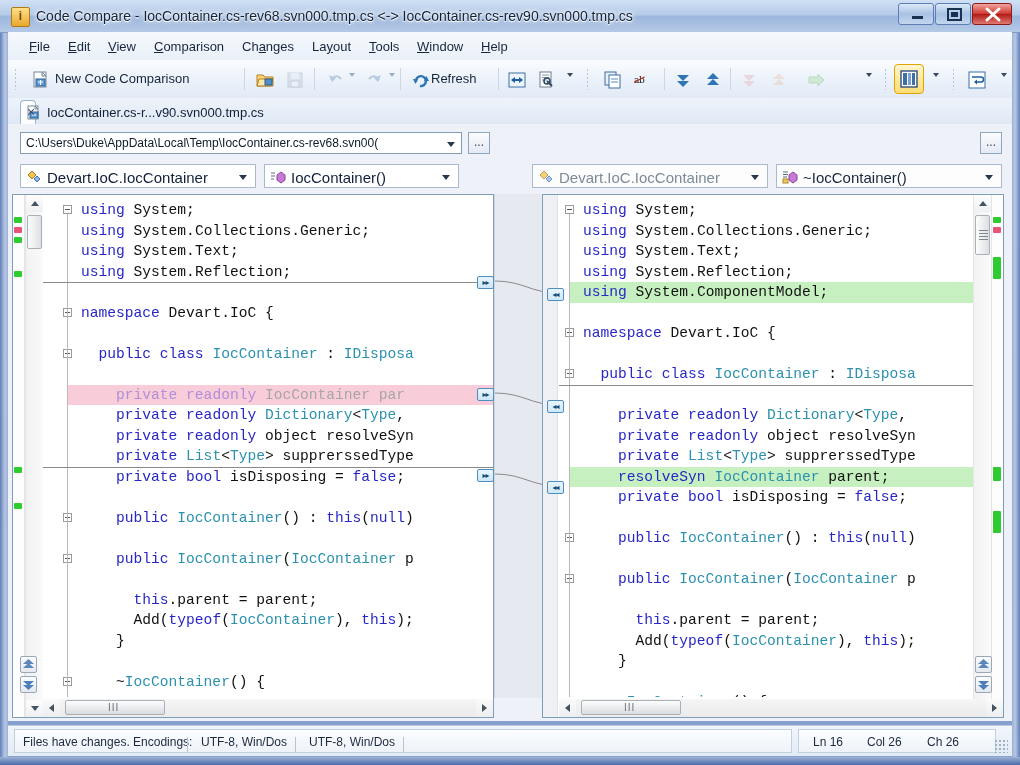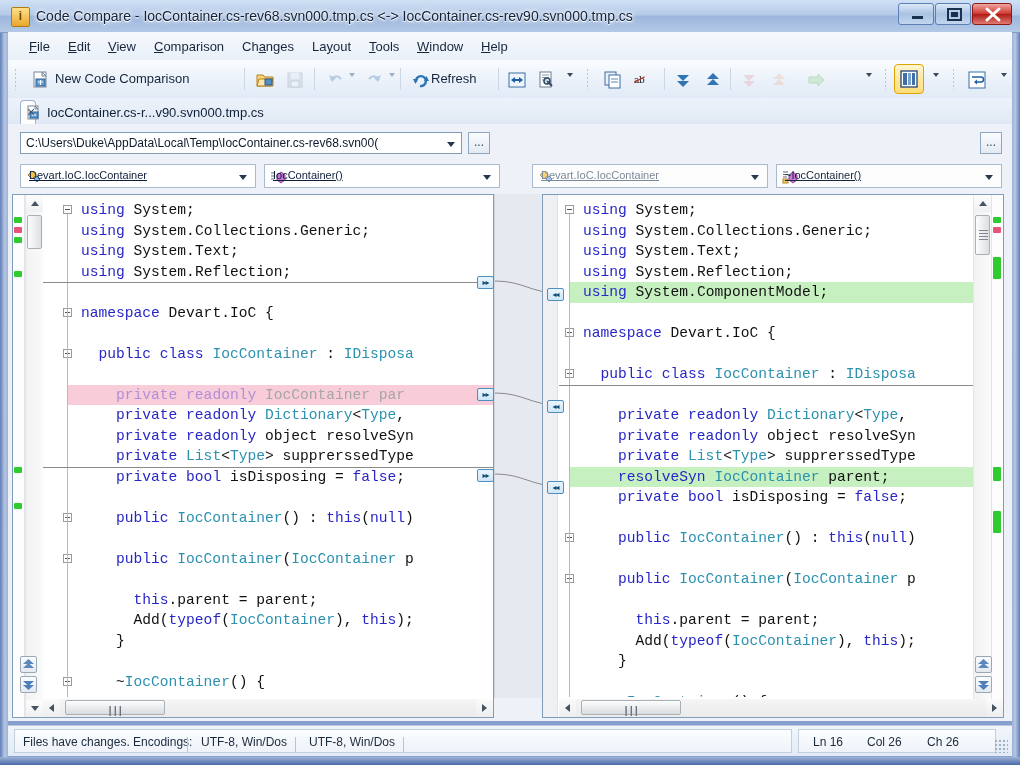--- a/index.html
+++ b/index.html
@@ -117,21 +117,21 @@
   .path-ell{position:absolute;top:0;width:22px;height:22px;box-sizing:border-box;
     background:linear-gradient(180deg,#fbfcfe,#e3eaf3);border:1px solid #8fa6bf;
     font-size:12px;color:#36465e;text-align:center;line-height:19px;cursor:default;}
 
   
   .combo{
     position:absolute;top:0;height:24px;box-sizing:border-box;
     background:#fff;border:1px solid #a8bace;
   }
   .combo.ghost{background:#fdfdfd;}
-  .combo .ctext{position:absolute;left:8px;top:4px;font-size:11px;color:#10203a;white-space:nowrap;text-decoration:underline;}
+  .combo .ctext{position:absolute;left:26px;top:4px;font-size:15px;color:#10203a;white-space:nowrap;}
   .combo.ghost .ctext{color:#7c8a99;}
   .combo .ccaret{position:absolute;right:8px;top:10px;width:0;height:0;
     border-left:4px solid transparent;border-right:4px solid transparent;border-top:5px solid #27374c;}
   .combo .cico{position:absolute;left:5px;top:4px;width:17px;height:16px;}
 
   
   .pane{position:absolute;top:0;background:#fff;border:1px solid #7f9db9;box-sizing:border-box;overflow:hidden;}
   .pane-bg{position:absolute;left:0;top:0;right:0;bottom:0;background:#fff;}
 
   .chgbar{position:absolute;top:0;width:11px;bottom:0;background:#fdfdfd;border-right:1px solid #e2e6ea;}
@@ -149,21 +149,21 @@
   .tri.right{border-top:4px solid transparent;border-bottom:4px solid transparent;border-left:5px solid #46535f;}
 
   .navbtn{position:absolute;left:0;width:17px;height:17px;box-sizing:border-box;
     background:linear-gradient(180deg,#fbfcfe,#e4e9ef);border:1px solid #9aa7b5;border-radius:2px;}
 
   .hscroll{position:absolute;left:0;right:0;height:18px;
     background:linear-gradient(180deg,#f5f5f5,#ebebeb);}
   .hs-arrow{position:absolute;top:0;width:17px;height:18px;background:linear-gradient(180deg,#fafafa,#eceef0);}
   .hs-thumb{position:absolute;top:1px;height:15px;
     background:linear-gradient(180deg,#fdfdfd,#d9dce0);border:1px solid #a9b0b8;border-radius:2px;box-sizing:border-box;}
-  .grip3{position:absolute;font-size:15px;color:#6b737c;letter-spacing:1px;}
+  .grip3{position:absolute;font-size:10px;color:#6b737c;letter-spacing:1px;}
 
   
   .codearea{position:absolute;overflow:hidden;}
   .crow{position:absolute;left:0;right:0;height:20.5px;}
   .crow .txt{position:absolute;left:0;top:0;white-space:pre;
     font-family:"Liberation Mono","DejaVu Sans Mono",monospace;font-size:14.6px;line-height:20.5px;color:#111;}
   .hl-del{position:absolute;left:0;right:0;background:#f9ccd9;}
   .hl-add{position:absolute;left:0;right:0;background:#c7f0c0;}
   .k{color:#2727c8;}
   .t{color:#2b91af;}
@@ -422,21 +422,21 @@
 
     <div style="position:absolute;left:12px;top:40px;width:982px;height:24px">
       <div class="combo" style="left:0;width:236px">
         <svg class="cico" viewBox="0 0 17 16">
           <path d="M2 6 L6 2 L10 6 L6 10 Z" fill="#f2c14e" stroke="#a8831c"></path>
           <path d="M8 10 L11 7 L14 10 L11 13 Z" fill="#8fb8e8" stroke="#3f6fa8"></path>
         </svg>
         <span class="ctext">Devart.IoC.IocContainer</span>
         <span class="ccaret"></span>
       </div>
-      <div class="combo" style="left:244px;width:236px">
+      <div class="combo" style="left:244px;width:195px">
         <svg class="cico" viewBox="0 0 17 16">
           <path d="M1 4 h4 M1 7 h4 M1 10 h3" stroke="#5a6b7d" stroke-width="1.2"></path>
           <path d="M11 3 L15 6 L15 11 L11 14 L7 11 L7 6 Z" fill="#c77ad4" stroke="#8e3fa0"></path>
         </svg>
         <span class="ctext">IocContainer()</span>
         <span class="ccaret"></span>
       </div>
 
       <div class="combo ghost" style="left:512px;width:236px">
         <svg class="cico" viewBox="0 0 17 16" opacity="0.75">

